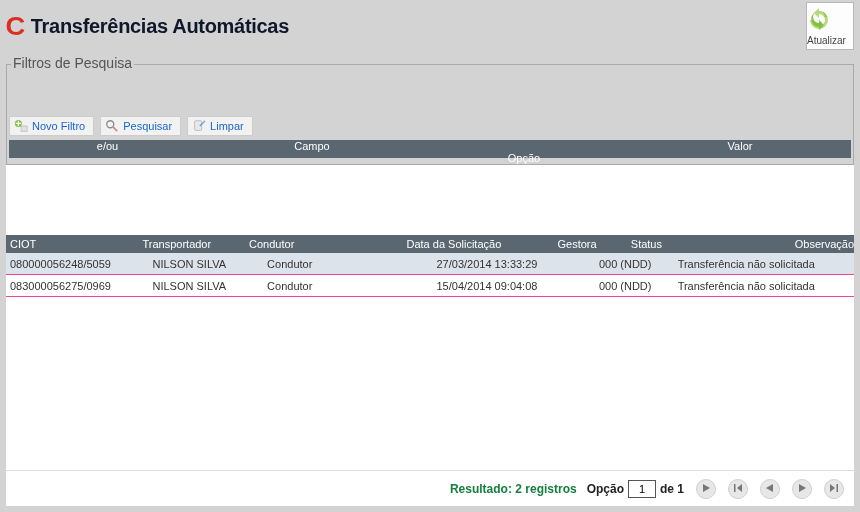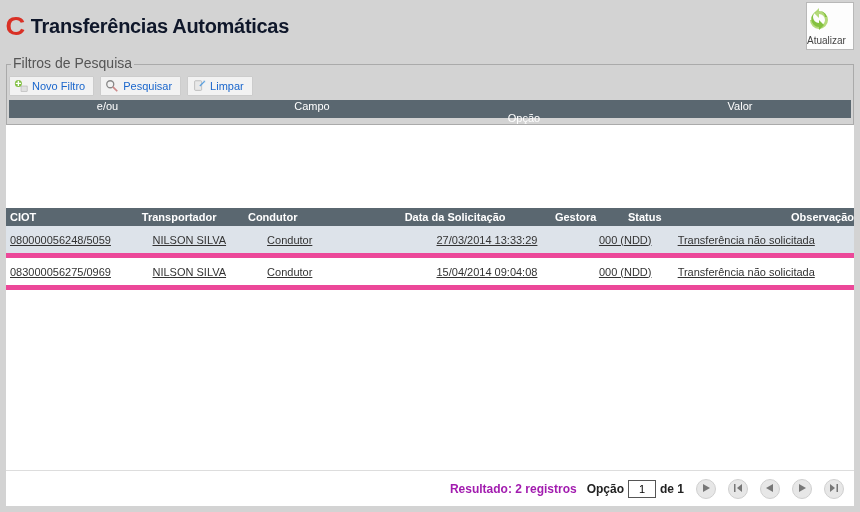--- a/index.html
+++ b/index.html
@@ -7,45 +7,45 @@
     .container { width: 860px; height: 512px; background: #d3d3d3; display: flex; flex-direction: column; }
     .header { display: flex; align-items: center; justify-content: space-between; padding: 2px 6px 0 6px; background: #d3d3d3; }
     .title-wrap { display: flex; align-items: center; gap: 6px; }
     .logo { font-family: Arial, sans-serif; font-weight: 900; font-size: 26px; color: #d93025; transform: scaleX(1.05); }
     .page-title { font-family: Verdana, Arial, sans-serif; font-weight: 700; font-size: 20px; color: #0f172a; letter-spacing: -0.3px; }
     .refresh-btn { background: #fdfdfd; border: 1px solid #b8b8b8; width: 48px; height: 48px; display: flex; flex-direction: column; align-items: flex-start; justify-content: center; cursor: pointer; gap: 2px; }
     .refresh-btn svg { width: 24px; height: 24px; }
     .refresh-btn span { font-size: 10px; color: #444; }
     .fieldset { border: 1px solid #aaa; margin: 6px 6px 0 6px; padding: 4px 2px 6px 2px; background: #d3d3d3; }
     .legend { font-size: 14px; color: #555; padding: 0 2px; margin-left: 2px; position: relative; top: -1px; }
-    .toolbar { display: flex; align-items: center; gap: 6px; padding: 0 0 0 0; }
+    .toolbar { display: flex; align-items: center; gap: 6px; padding: 0 0 0 0; margin-top: 40px; }
     .tool-btn { display: inline-flex; align-items: center; gap: 4px; background: #f2f2f2; border: 1px solid #ccc; height: 20px; padding: 0 8px 0 4px; cursor: pointer; color: #1a66cc; font-size: 11px; border-radius: 1px; }
     .tool-btn .ico { display: inline-flex; width: 14px; height: 14px; align-items: center; justify-content: center; }
     .filters-header { display: flex; background: #5a6770; color: #fff; font-weight: 400; font-size: 11px; margin-top: 4px; height: 18px; align-items: flex-start; padding: 0 0; }
     .fh-col { text-align: center; }
     .fh1 { width: 197px; }
     .fh2 { width: 212px; }
     .fh3 { width: 212px; margin-top: 12px; }
     .fh4 { width: 220px; }
     .body-white { background: #fff; margin: 0 6px 0 6px; flex: 1; display: flex; flex-direction: column; }
     .spacer-top { height: 70px; }
-    .grid-header { display: flex; background: #5a6770; color: #fff; font-weight: 700; font-size: 11px; height: 18px; align-items: center; margin-top: 13px; }
+    .grid-header { display: flex; background: #5a6770; color: #fff; font-weight: 400; font-size: 11px; height: 18px; align-items: center; }
     .gc { padding-left: 4px; }
     .c-ciot { width: 143px; }
     .c-transp { width: 115px; }
     .c-condutor { width: 170px; }
     .c-data { width: 163px; }
     .c-gestora { width: 79px; }
     .c-status { width: 177px; }
     .c-obs { flex: 1; }
-    .grid-row { display: flex; height: 32px; align-items: center; font-size: 11px; border-bottom: 5px solid #ec4899; text-decoration: underline; }
+    .grid-row { display: flex; height: 22px; align-items: center; font-size: 11px; border-bottom: 1px solid #ec4899; }
     .grid-row.alt { background: #dde3ea; }
     .grid-row .cell { padding-left: 4px; overflow: hidden; white-space: nowrap; text-overflow: ellipsis; }
     .pager { background: #fff; margin: 0 6px 6px 6px; height: 36px; display: flex; align-items: center; justify-content: flex-end; gap: 10px; padding-right: 10px; border-top: 1px solid #ddd; }
-    .pager .result { font-weight: 700; font-size: 12px; color: #a21caf; }
+    .pager .result { font-weight: 700; font-size: 12px; color: #15803d; }
     .pager .page-label { font-weight: 700; font-size: 12px; color: #222; display: flex; align-items: center; gap: 4px; }
     .page-input { width: 28px; height: 18px; border: 1px solid #555; text-align: center; font-size: 11px; }
     .pbtn { width: 20px; height: 20px; border-radius: 50%; background: #e7e7e7; border: 1px solid #d0d0d0; display: inline-flex; align-items: center; justify-content: center; cursor: pointer; margin-left: 2px; }
     .pbtn svg { width: 10px; height: 10px; fill: #777; }
   </style>
 </head>
 <body>
 
 <div class="container">
   <div class="header">

